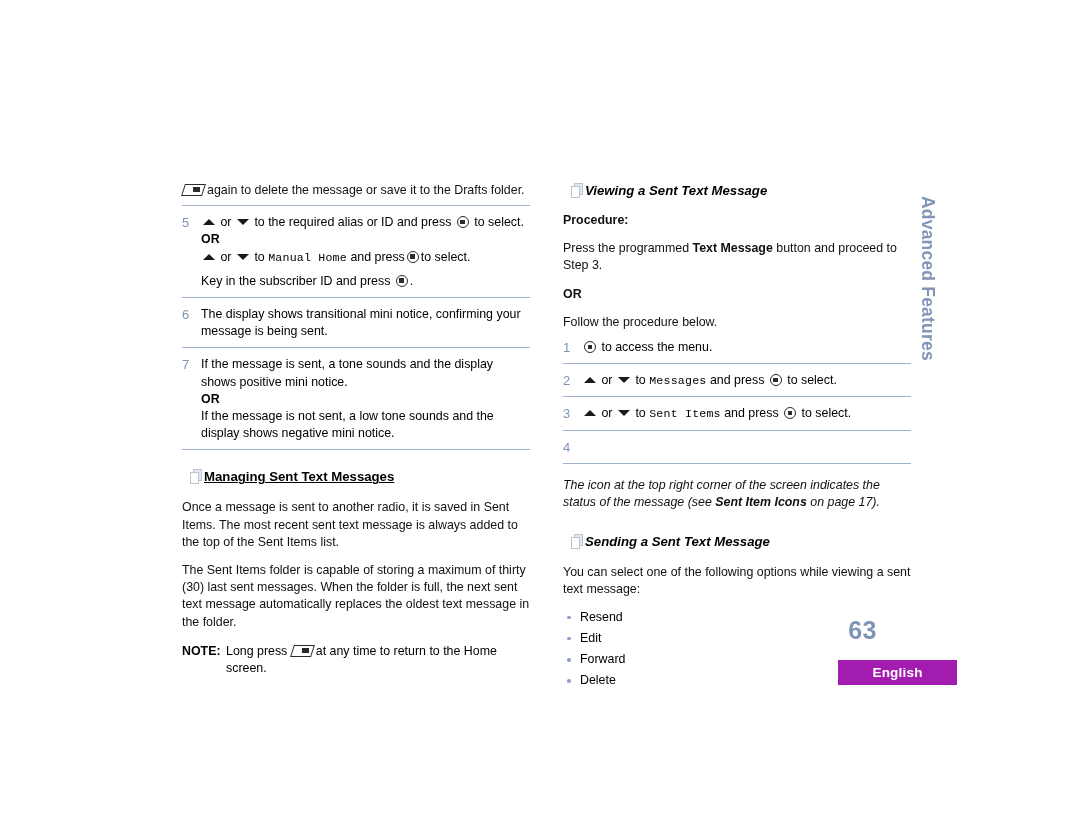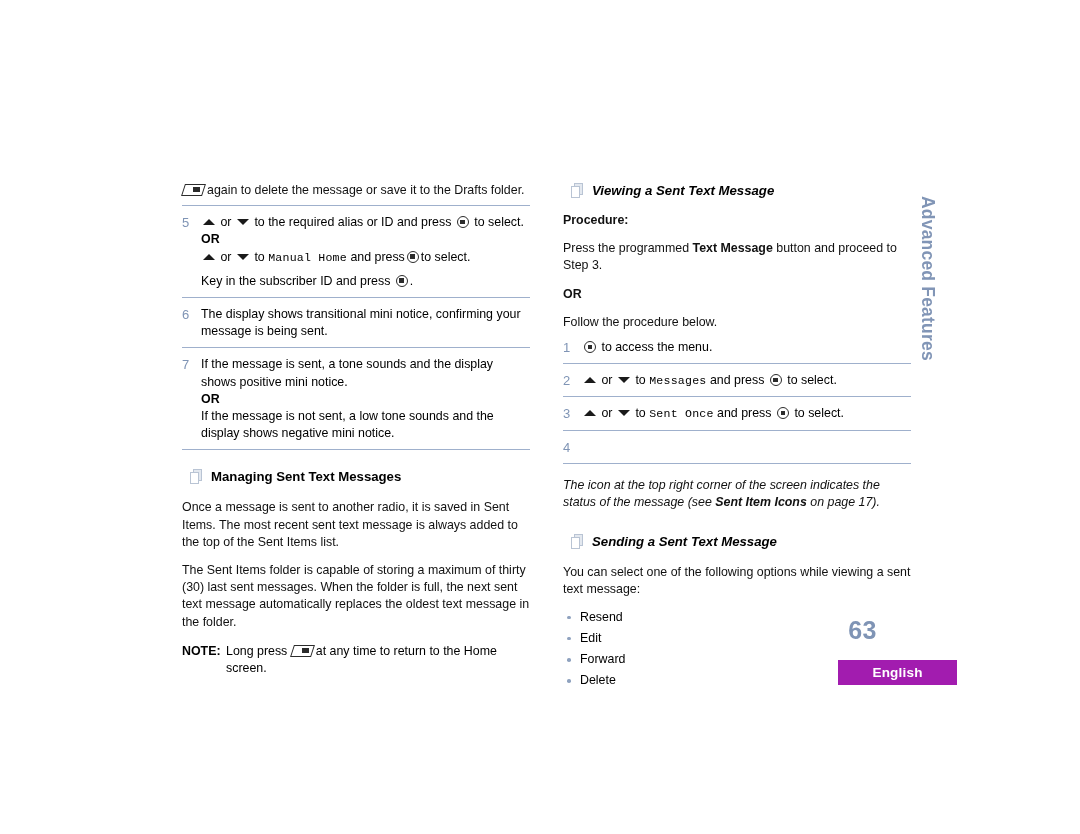--- a/index.html
+++ b/index.html
@@ -43,21 +43,20 @@
   .mono {
     font-family: "Liberation Mono", "DejaVu Sans Mono", monospace;
     font-size: 11.6px;
     letter-spacing: 0.2px;
   }
 
   
   .heading {
     display: flex;
     align-items: center;
-    gap: 7px;
     margin: 0;
     padding-left: 8px;
   }
   .heading-text {
     font-size: 13.2px;
     font-weight: bold;
     line-height: 17px;
     color: #000;
   }
   .heading-text.italic { font-style: italic; }
@@ -304,21 +303,21 @@
       <div class="step">
         <div class="step-num">7</div>
         <div class="step-body">
           <div>If the message is sent, a tone sounds and the display shows positive mini notice.</div>
           <div class="b">OR</div>
           <div>If the message is not sent, a low tone sounds and the display shows negative mini notice.</div>
         </div>
       </div>
     </div>
 
-    <div class="heading" style="margin-top:18px;">
+    <div class="heading" style="margin-top:18px;text-decoration:underline;">
       <span class="pages-icon">
           <i class="back"></i>
           <i class="front"></i>
         </span>
       <span class="heading-text">Managing Sent Text Messages</span>
     </div>
 
     <p class="para" style="margin-top:14px;">Once a message is sent to another radio, it is saved in Sent Items. The most recent sent text message is always added to the top of the Sent Items list.</p>
     <p class="para">The Sent Items folder is capable of storing a maximum of thirty (30) last sent messages. When the folder is full, the next sent text message automatically replaces the oldest text message in the folder.</p>
 
@@ -374,21 +373,21 @@
         </div>
       </div>
 
       <div class="step">
         <div class="step-num">3</div>
         <div class="step-body">
           <span class="arrow-up"></span>
           <span>or</span>
           <span class="arrow-dn"></span>
           <span>to</span>
-          <span class="mono">Sent Once</span>
+          <span class="mono">Sent Items</span>
           <span>and press</span>
           <span class="key-menu"></span>
           <span>to select.</span>
         </div>
       </div>
 
       <div class="step">
         <div class="step-num">4</div>
       </div>
     </div>

